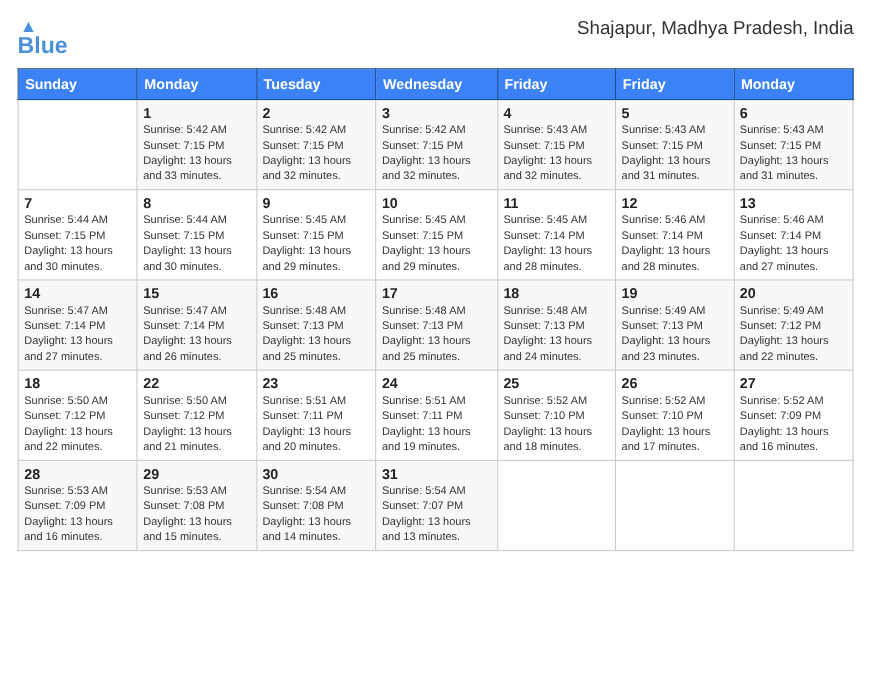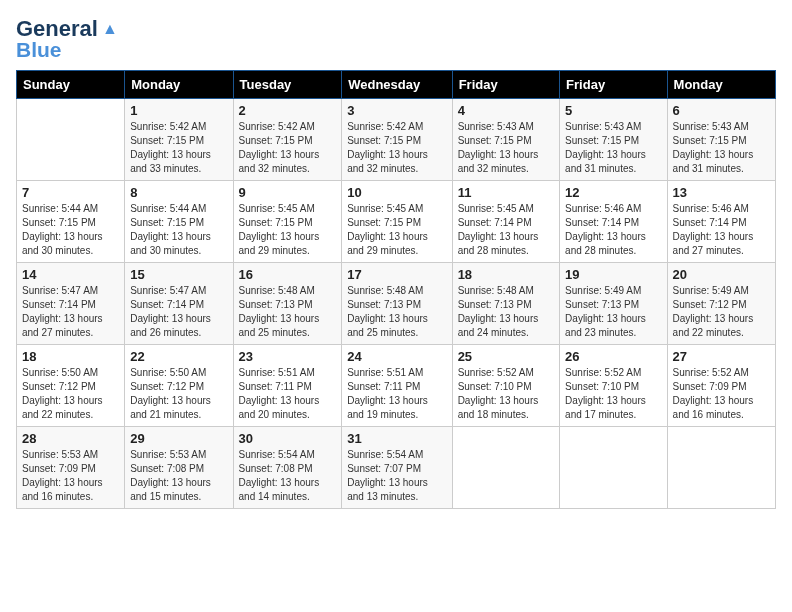--- a/index.html
+++ b/index.html
@@ -33,21 +33,21 @@
     .location {
       font-size: 17px;
       color: #333;
     }
     table {
       width: 100%;
       border-collapse: collapse;
       font-size: 11px;
     }
     thead tr th {
-      background-color: #000000;
+      background-color: #3b82f6;
       color: #fff;
       text-align: left;
       padding: 6px 6px;
       font-size: 13px;
       font-weight: bold;
       border: 1px solid #1a5490;
     }
     tbody tr td {
       border: 1px solid #ccc;
       padding: 4px 5px;
@@ -75,28 +75,26 @@
     td.empty {
       background-color: #fff !important;
     }
   </style>
 </head>
 <body>
 
 <div class="header-section">
   <div class="logo">
     <div style="display:flex;align-items:center;gap:2px;">
-      <div style="font-size:22px;font-weight:bold;color:#1a3a5c;">
-        <span style="color:#1a3a5c;">General</span>
-      </div>
       <div style="color:#4a90d9;font-size:16px;margin-left:2px;">▲</div>
     </div>
     <div style="font-size:21px;font-weight:bold;color:#4a90d9;margin-top:-4px;">Blue</div>
   </div>
   <div class="title-section">
+    <div class="location">Shajapur, Madhya Pradesh, India</div>
   </div>
 </div>
 
 <table>
   <thead>
     <tr>
     <th>Sunday</th>
         <th>Monday</th>
         <th>Tuesday</th>
         <th>Wednesday</th>

